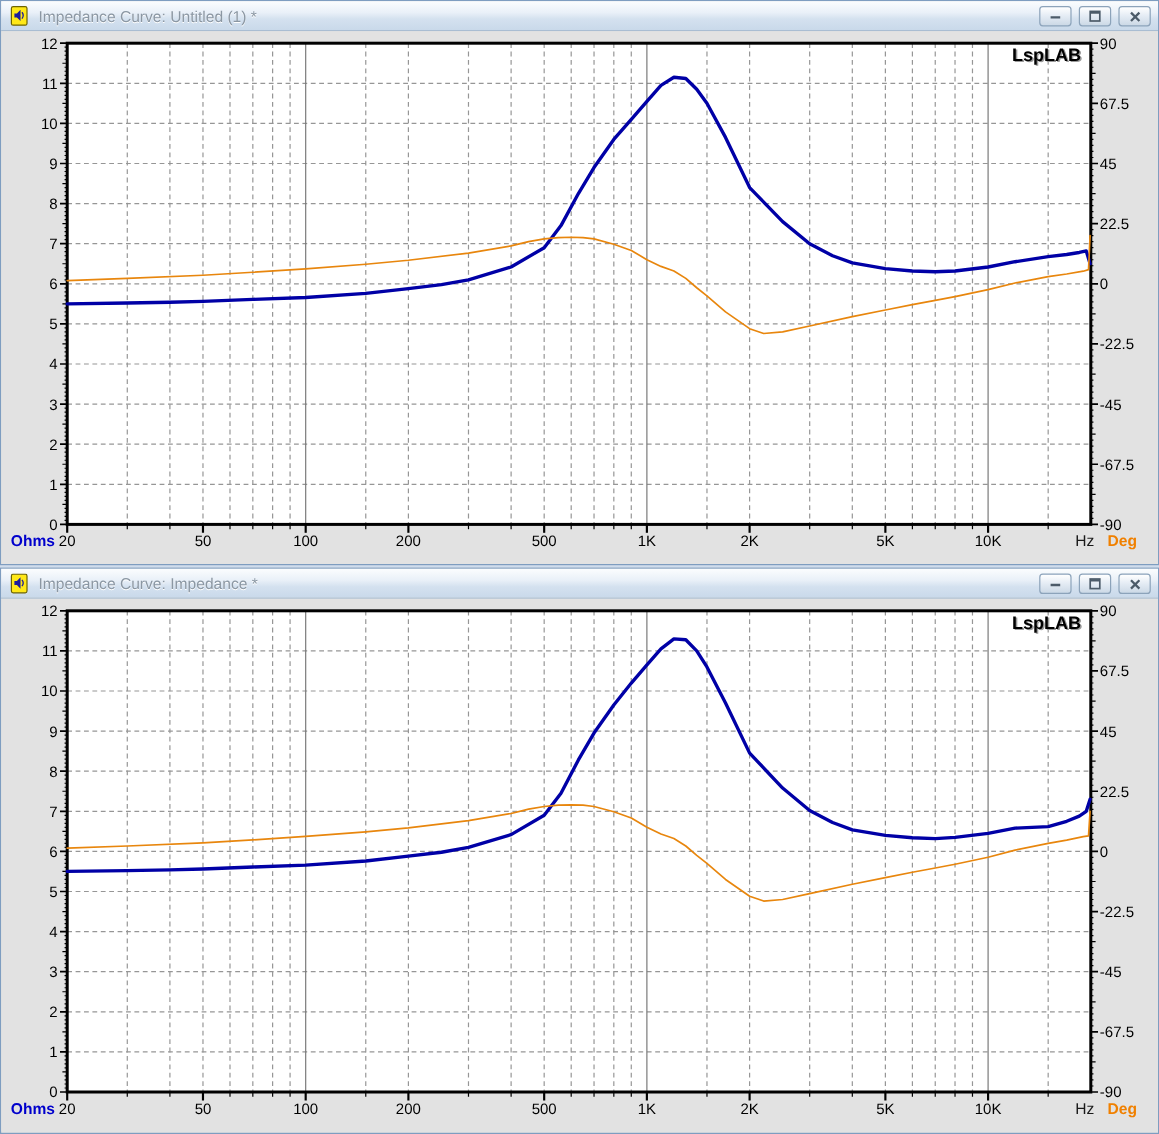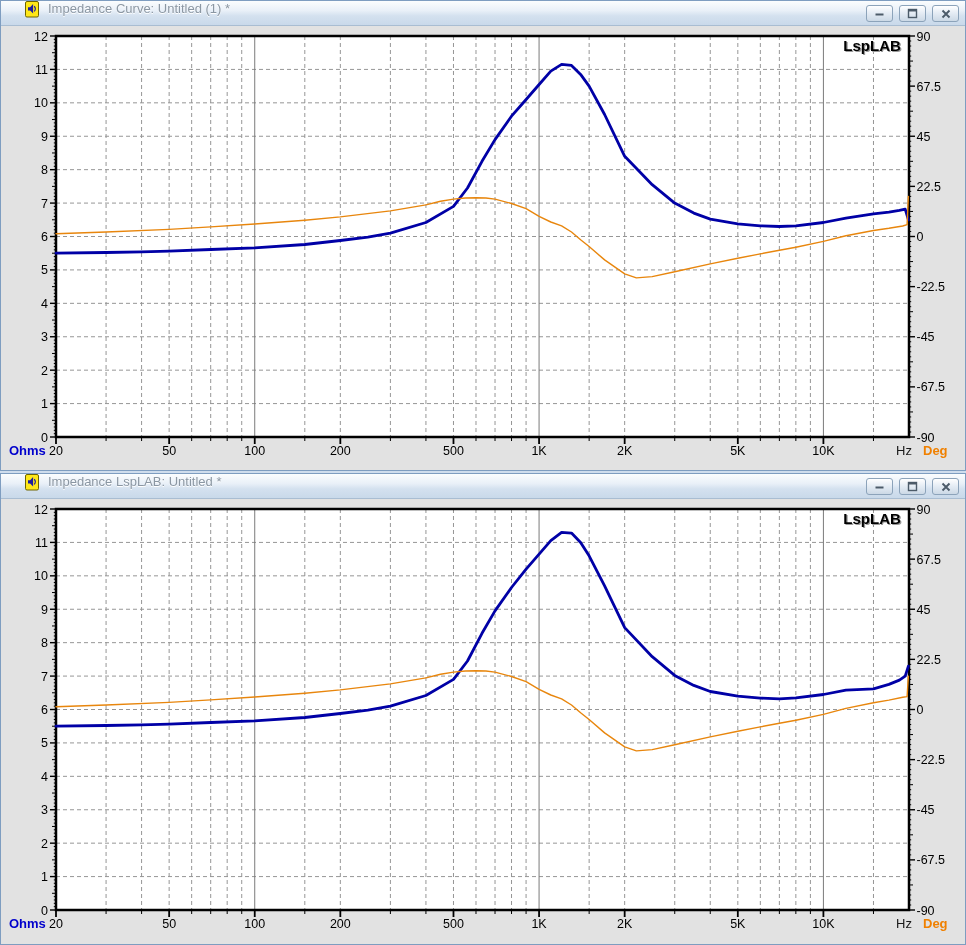--- a/index.html
+++ b/index.html
@@ -1,22 +1,22 @@
 <!DOCTYPE html>
 <html><head>
 <meta charset="utf-8">
 <style>
   html,body{margin:0;padding:0;background:#cfdded;font-family:"Liberation Sans",sans-serif;}
   #stage{width:966px;height:945px;overflow:hidden;}
   .window{position:relative;width:966px;height:471px;background:#e2e2e2;
           border:1px solid #7e9dc0;box-sizing:border-box;margin-bottom:2px;}
   .window.second{height:472px;margin-bottom:0;}
   .titlebar{height:25px;background:linear-gradient(#fbfdfe,#e9f0f8 40%,#d4e1ef 62%,#c9d9ea);
-            border-bottom:1px solid #a9bdd2;position:relative;display:flex;
-            padding-left:23px;box-sizing:border-box;}
+            border-bottom:1px solid #a9bdd2;position:relative;display:flex;align-items:center;
+            padding-left:7px;box-sizing:border-box;}
   .title-icon{width:17px;height:17px;flex:0 0 auto;display:flex;}
   .titlebar .title{color:#8b97a3;font-size:13px;margin-left:7px;white-space:nowrap;
                    text-shadow:0 1px 0 #ffffff;}
   .winbtns{position:absolute;right:6px;top:4px;display:flex;gap:6px;}
   .winbtn{width:27px;height:17px;border:1px solid #8ca3ba;border-radius:3px;
           background:linear-gradient(#ffffff,#e6edf5 45%,#ccd9e6);
           display:flex;align-items:center;justify-content:center;padding:0;cursor:default;}
   .client{position:relative;width:100%;height:444px;background:#e2e2e2;}
   svg.chart{display:block;}
   svg text{font-family:"Liberation Sans",sans-serif;}
@@ -381,21 +381,21 @@
 
   <div class="window second">
     <div class="titlebar">
       <span class="title-icon">
         <svg width="17" height="17" viewBox="0 0 17 17">
           <rect x="1.5" y="0.5" width="13" height="15.5" rx="1.5" fill="#ffe818" stroke="#6e6400" stroke-width="1"></rect>
           <path d="M4 6.2 H6.1 L9.1 3.1 V12.6 L6.1 9.6 H4 Z" fill="#1c1c9e"></path>
           <path d="M10.3 5.2 q2.1 2.6 0 5.3" fill="none" stroke="#1c1c9e" stroke-width="1.1"></path>
         </svg>
       </span>
-      <span class="title">Impedance LspLAB: Untitled *</span>
+      <span class="title">Impedance Curve: Impedance *</span>
       <span class="winbtns">
         <button class="winbtn" title="">
           <svg width="13" height="9" viewBox="0 0 13 9">
               <line x1="2.5" y1="5.5" x2="10.5" y2="5.5" stroke="#4c5b69" stroke-width="2"></line>
             </svg>
         </button>
         <button class="winbtn" title="">
           <svg width="13" height="11" viewBox="0 0 13 11">
               <rect x="2.5" y="1.5" width="8" height="8" fill="none" stroke="#4c5b69" stroke-width="1.4"></rect>
               <line x1="2.5" y1="2.6" x2="10.5" y2="2.6" stroke="#4c5b69" stroke-width="1.8"></line>

